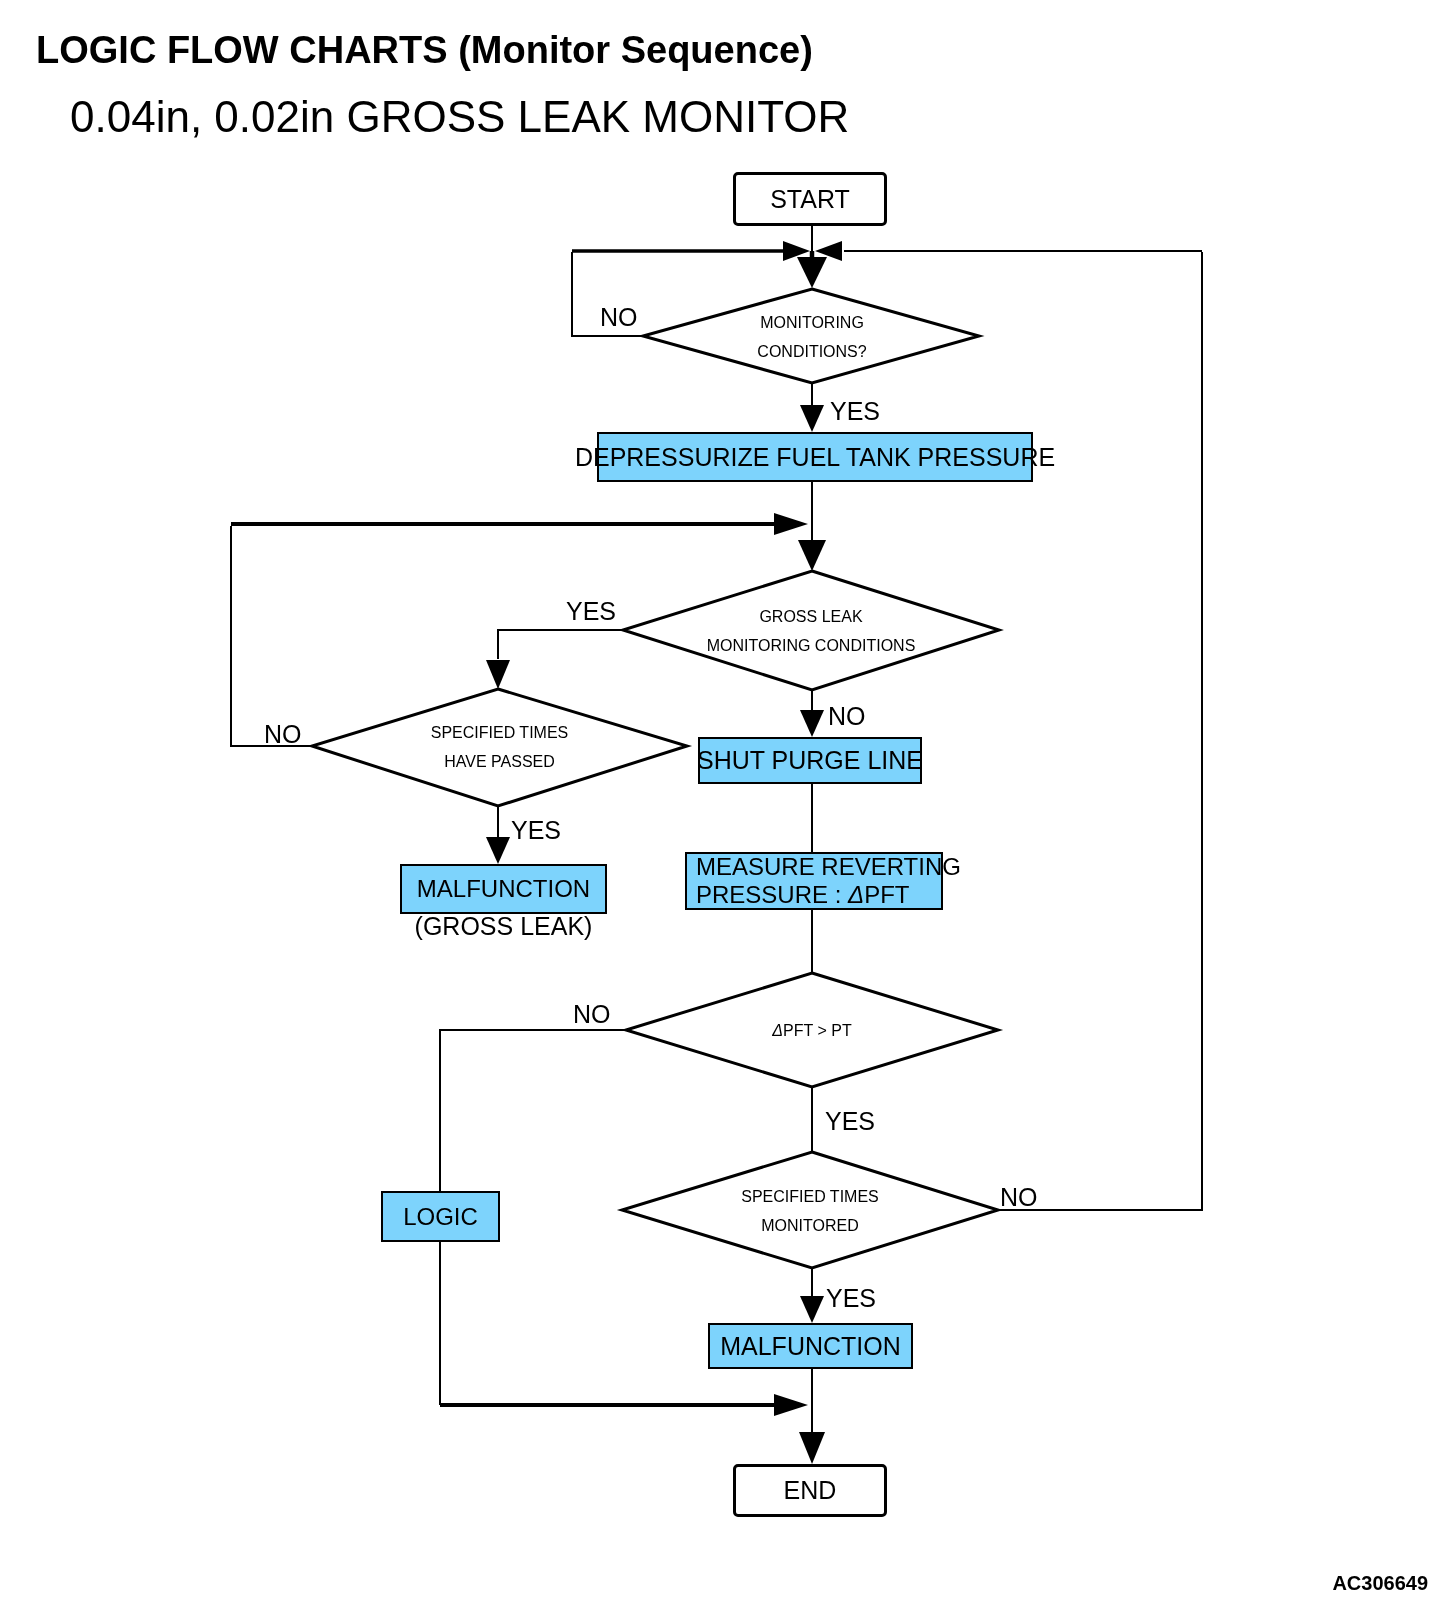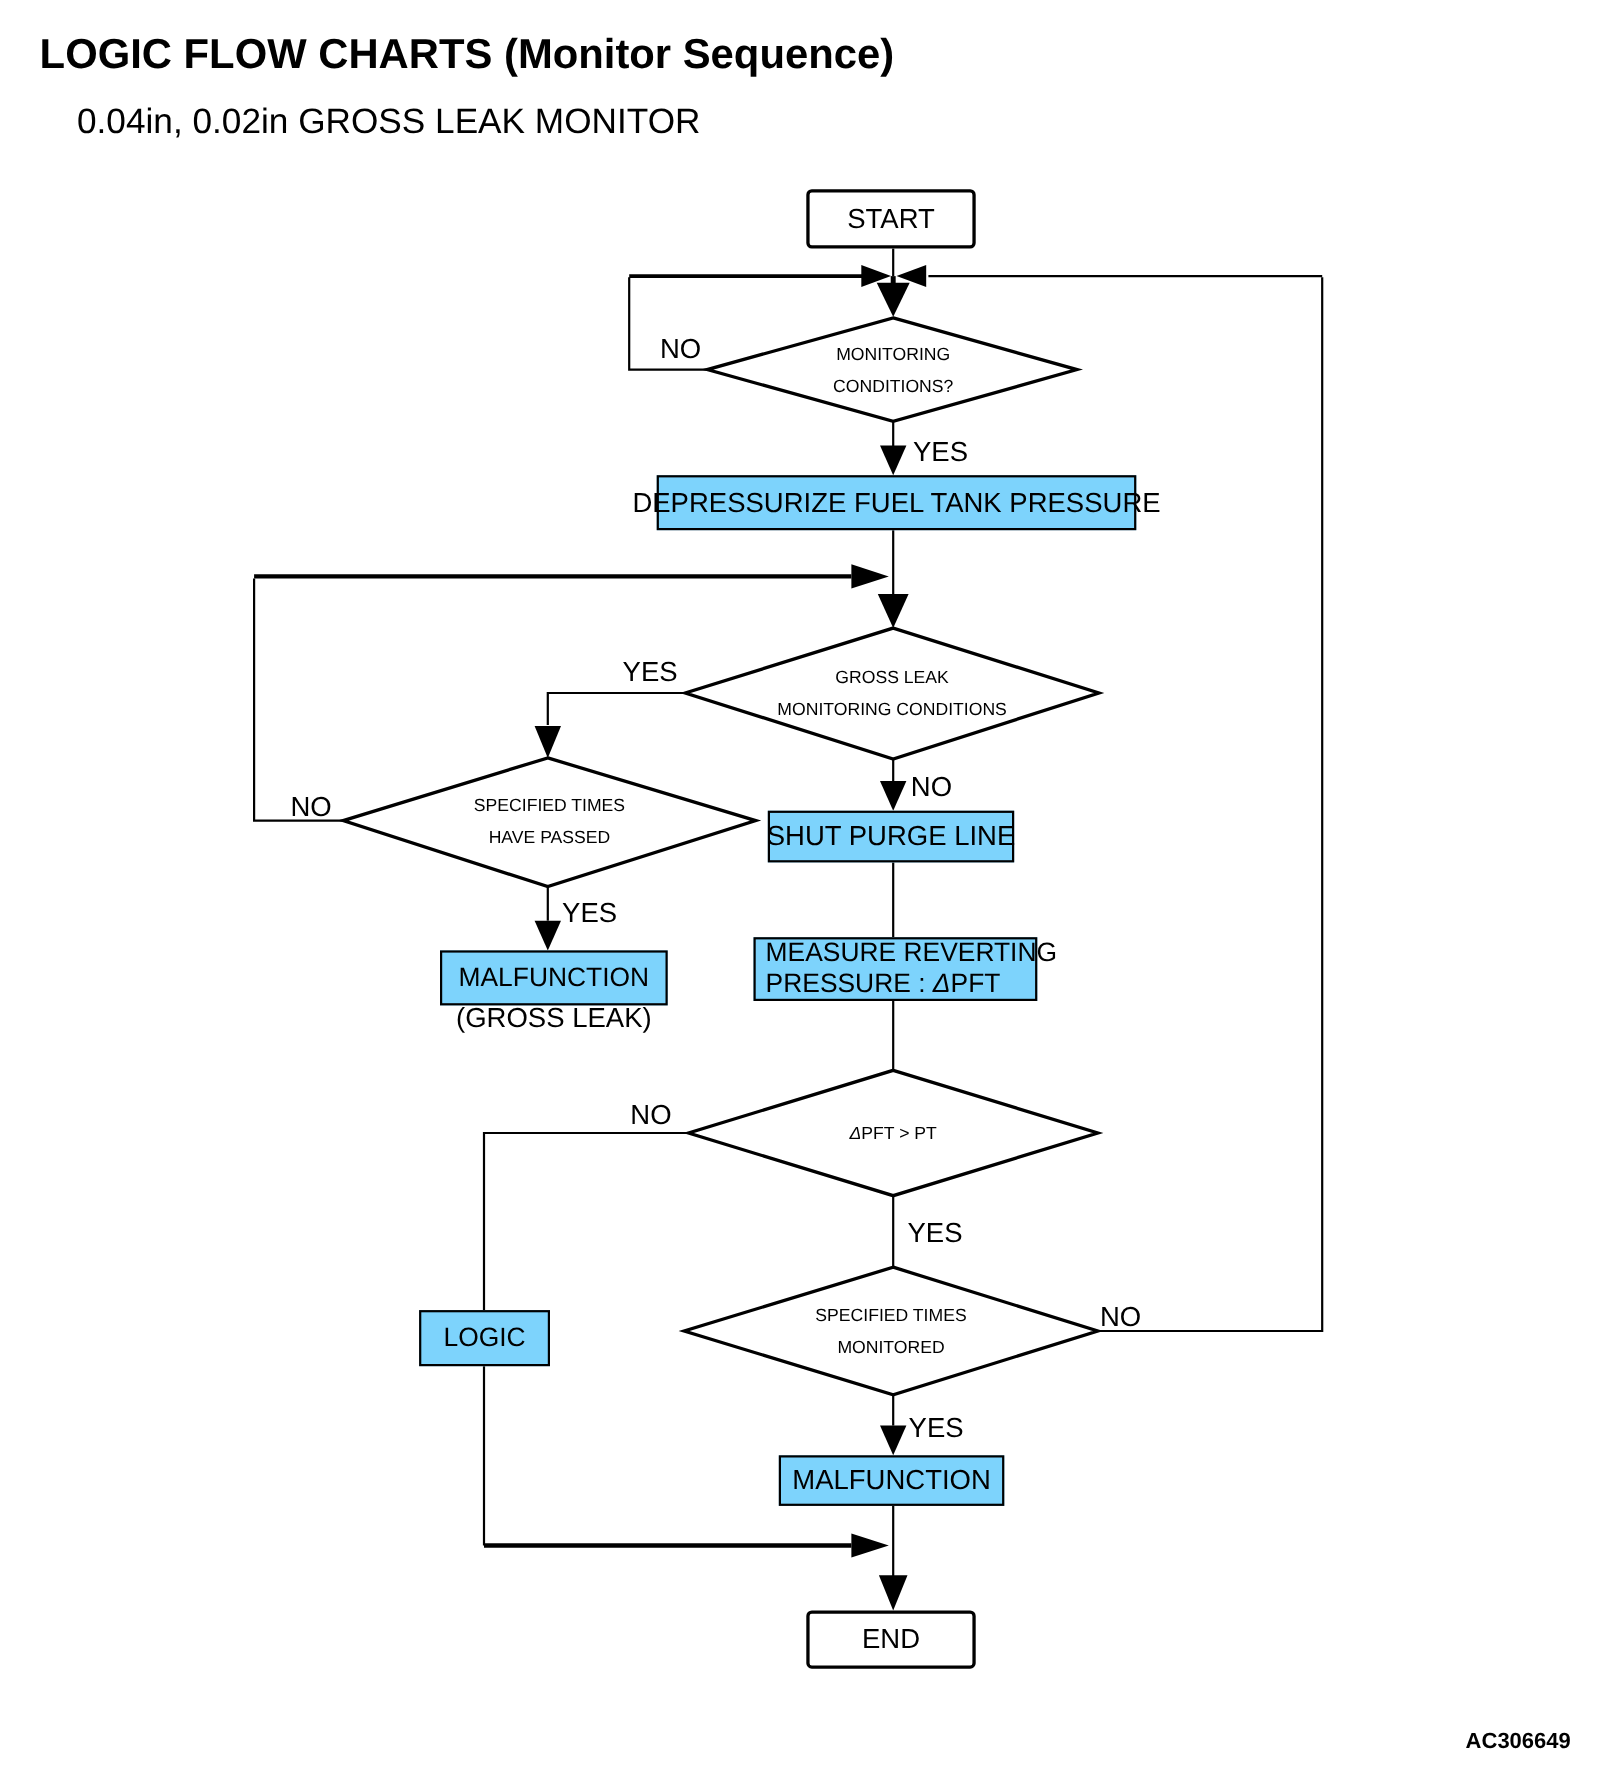--- a/index.html
+++ b/index.html
@@ -5,21 +5,21 @@
   html,body{margin:0;padding:0;background:#ffffff;}
   *{box-sizing:border-box;}
   #canvas{
     position:relative;width:1456px;height:1612px;background:#ffffff;
     font-family:"Liberation Sans","DejaVu Sans",sans-serif;color:#000;
     overflow:hidden;
   }
   #wires{position:absolute;left:0;top:0;width:1456px;height:1612px;}
   .abs{position:absolute;}
   .title{font-size:38px;font-weight:bold;letter-spacing:0px;white-space:nowrap;}
-  .subtitle{font-size:32px;white-space:nowrap;}
+  .subtitle{font-size:44px;white-space:nowrap;}
   .proc{
     position:absolute;border:2px solid #000;background:#7dd3fc;
     display:flex;align-items:center;justify-content:center;
     font-size:25px;white-space:nowrap;
   }
   .term{
     position:absolute;border:3px solid #000;border-radius:5px;background:#fff;
     display:flex;align-items:center;justify-content:center;font-size:25px;
   }
   .dtext{

